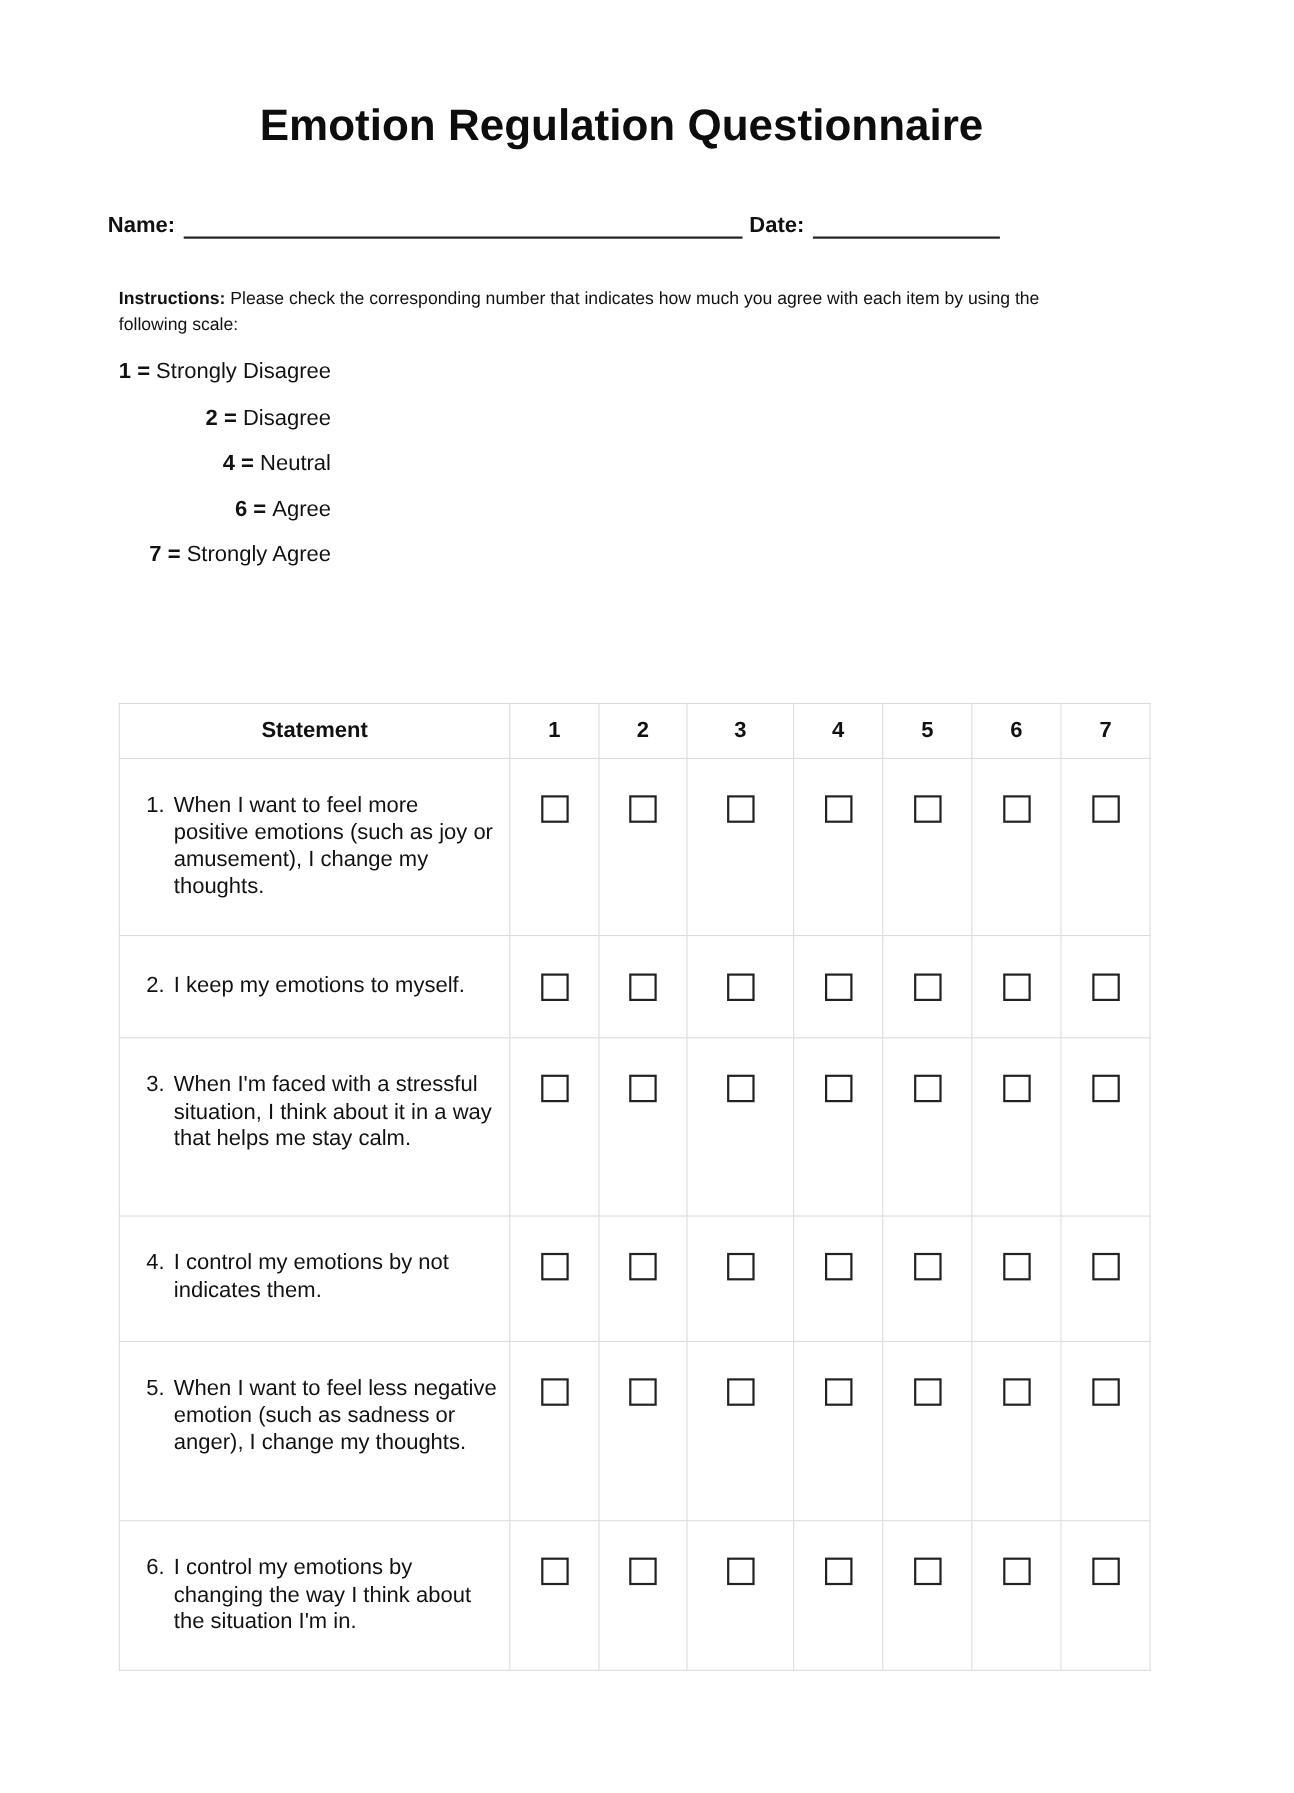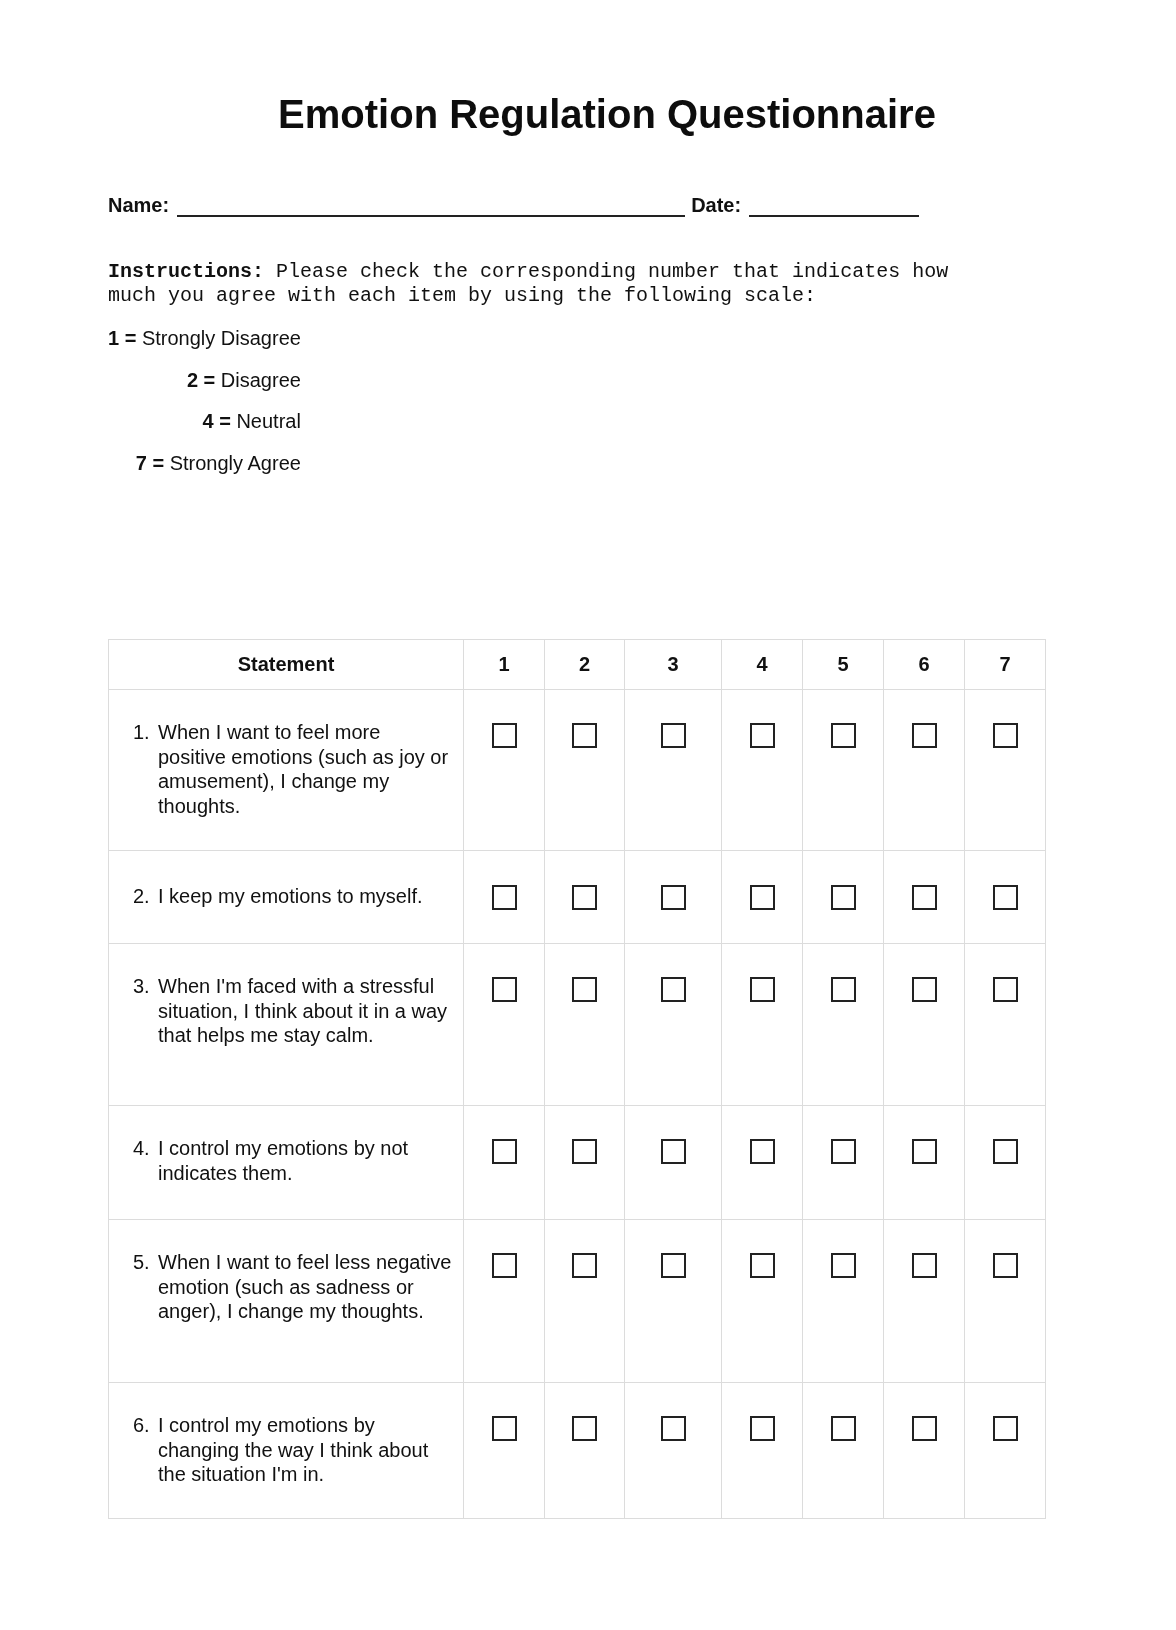--- a/index.html
+++ b/index.html
@@ -1,22 +1,22 @@
 <!DOCTYPE html>
 <html><head>
 <meta charset="utf-8">
 <style>
   html, body { margin: 0; padding: 0; background: #ffffff; }
   body { width: 1176px; height: 1630px; position: relative; font-family: "Liberation Sans", sans-serif; color: #111; }
-  .title { position: absolute; left: 0; width: 1130px; top: 92px; text-align: center; font-size: 40px; font-weight: bold; margin: 0; color: #0d0d0d; padding-left: 42px; }
-  .fields { position: absolute; left: 108px; top: 194px; font-size: 20px; font-weight: bold; display: flex; align-items: flex-end; }
+  .title { position: absolute; left: 0; width: 1130px; top: 92px; text-align: center; font-size: 40px; font-weight: bold; margin: 0; color: #0d0d0d; }
+  .fields { position: absolute; left: 98px; top: 194px; font-size: 20px; font-weight: bold; display: flex; align-items: flex-end; }
   .line { display: inline-block; border-bottom: 2px solid #222; height: 20px; margin-left: 8px; }
   .name-line { width: 508px; margin-right: 6px; }
   .date-line { width: 170px; }
-  .instructions { position: absolute; left: 108px; top: 260px; width: 900px; font-size: 20px; line-height: 24px; font-family: Liberation Mono, monospace; }
+  .instructions { position: absolute; left: 108px; top: 260px; width: 900px; font-size: 16px; line-height: 24px; }
   .instructions b { font-weight: bold; }
   .scale { position: absolute; left: 108px; top: 325px; font-size: 20px; list-style: none; margin: 0; padding: 0; }
   .scale li { height: 41.5px; line-height: 26px; text-align: right; }
   .scale b { font-weight: bold; }
   table { position: absolute; left: 108px; top: 639px; border-collapse: collapse; font-size: 20px; }
   th, td { border: 1.5px solid #dcdcdc; }
   th { height: 47px; font-weight: bold; font-size: 20px; text-align: center; }
   td.stmt { vertical-align: top; padding: 30px 10px 0 24px; line-height: 24.5px; }
   td.cb { vertical-align: top; text-align: center; padding-top: 33px; }
   .box { display: inline-block; width: 21px; height: 21px; border: 2px solid #222; background: #fff; }
@@ -36,20 +36,21 @@
 </div>
 
 <div class="instructions">
   <b>Instructions:</b><span> Please check the corresponding number that indicates how much you agree with each item by using the following scale:</span>
 </div>
 
 <ul class="scale" id="scale-list">
     <li><b>1</b><b style="white-space: pre;"> = </b><span>Strongly Disagree</span></li>
     <li><b>2</b><b style="white-space: pre;"> = </b><span>Disagree</span></li>
     <li><b>4</b><b style="white-space: pre;"> = </b><span>Neutral</span></li>
+    <li><b>6</b><b style="white-space: pre;"> = </b><span>Agree</span></li>
     <li><b>7</b><b style="white-space: pre;"> = </b><span>Strongly Agree</span></li>
   </ul>
 
 <table>
   <thead>
     <tr id="header-row">
       <th style="width:352px">Statement</th>
     <th style="width: 78px;">1</th>
         <th style="width: 77px;">2</th>
         <th style="width: 94px;">3</th>

